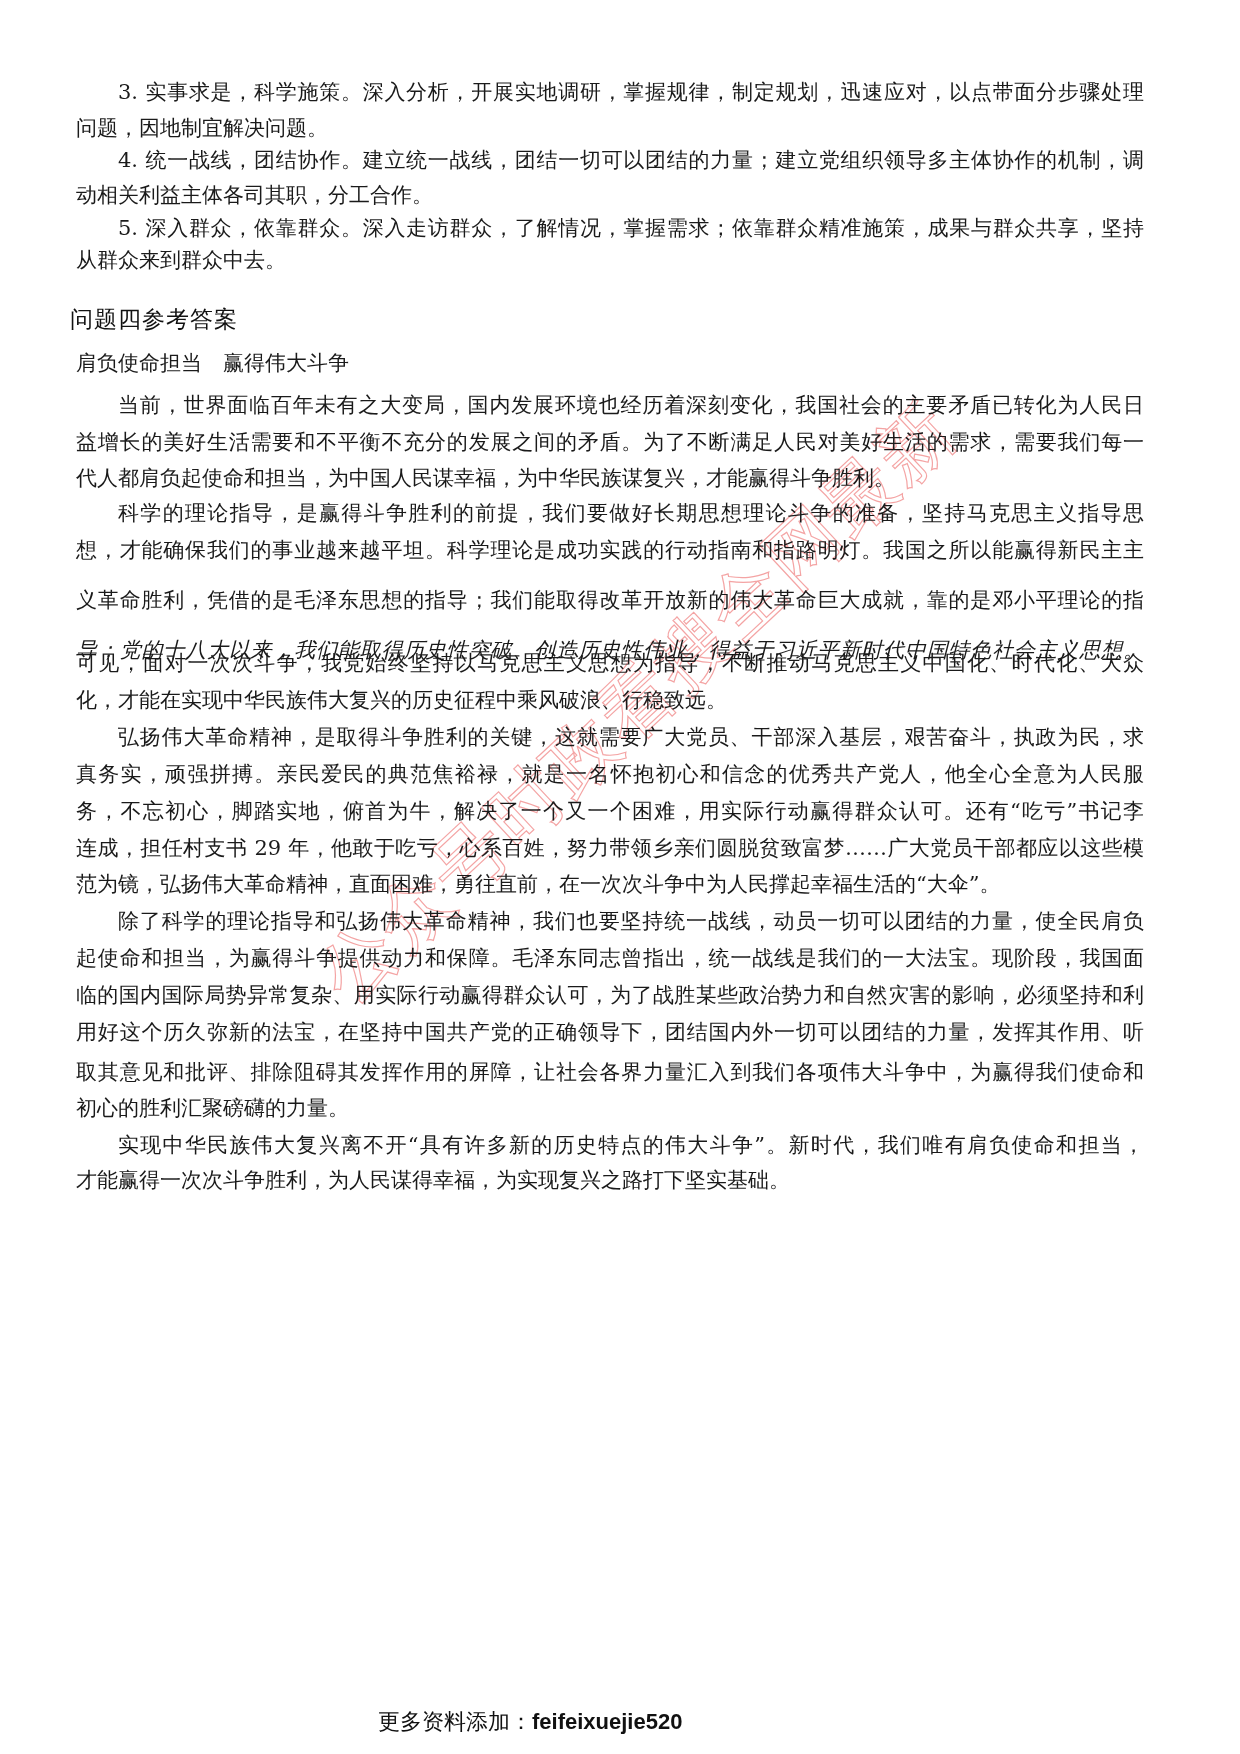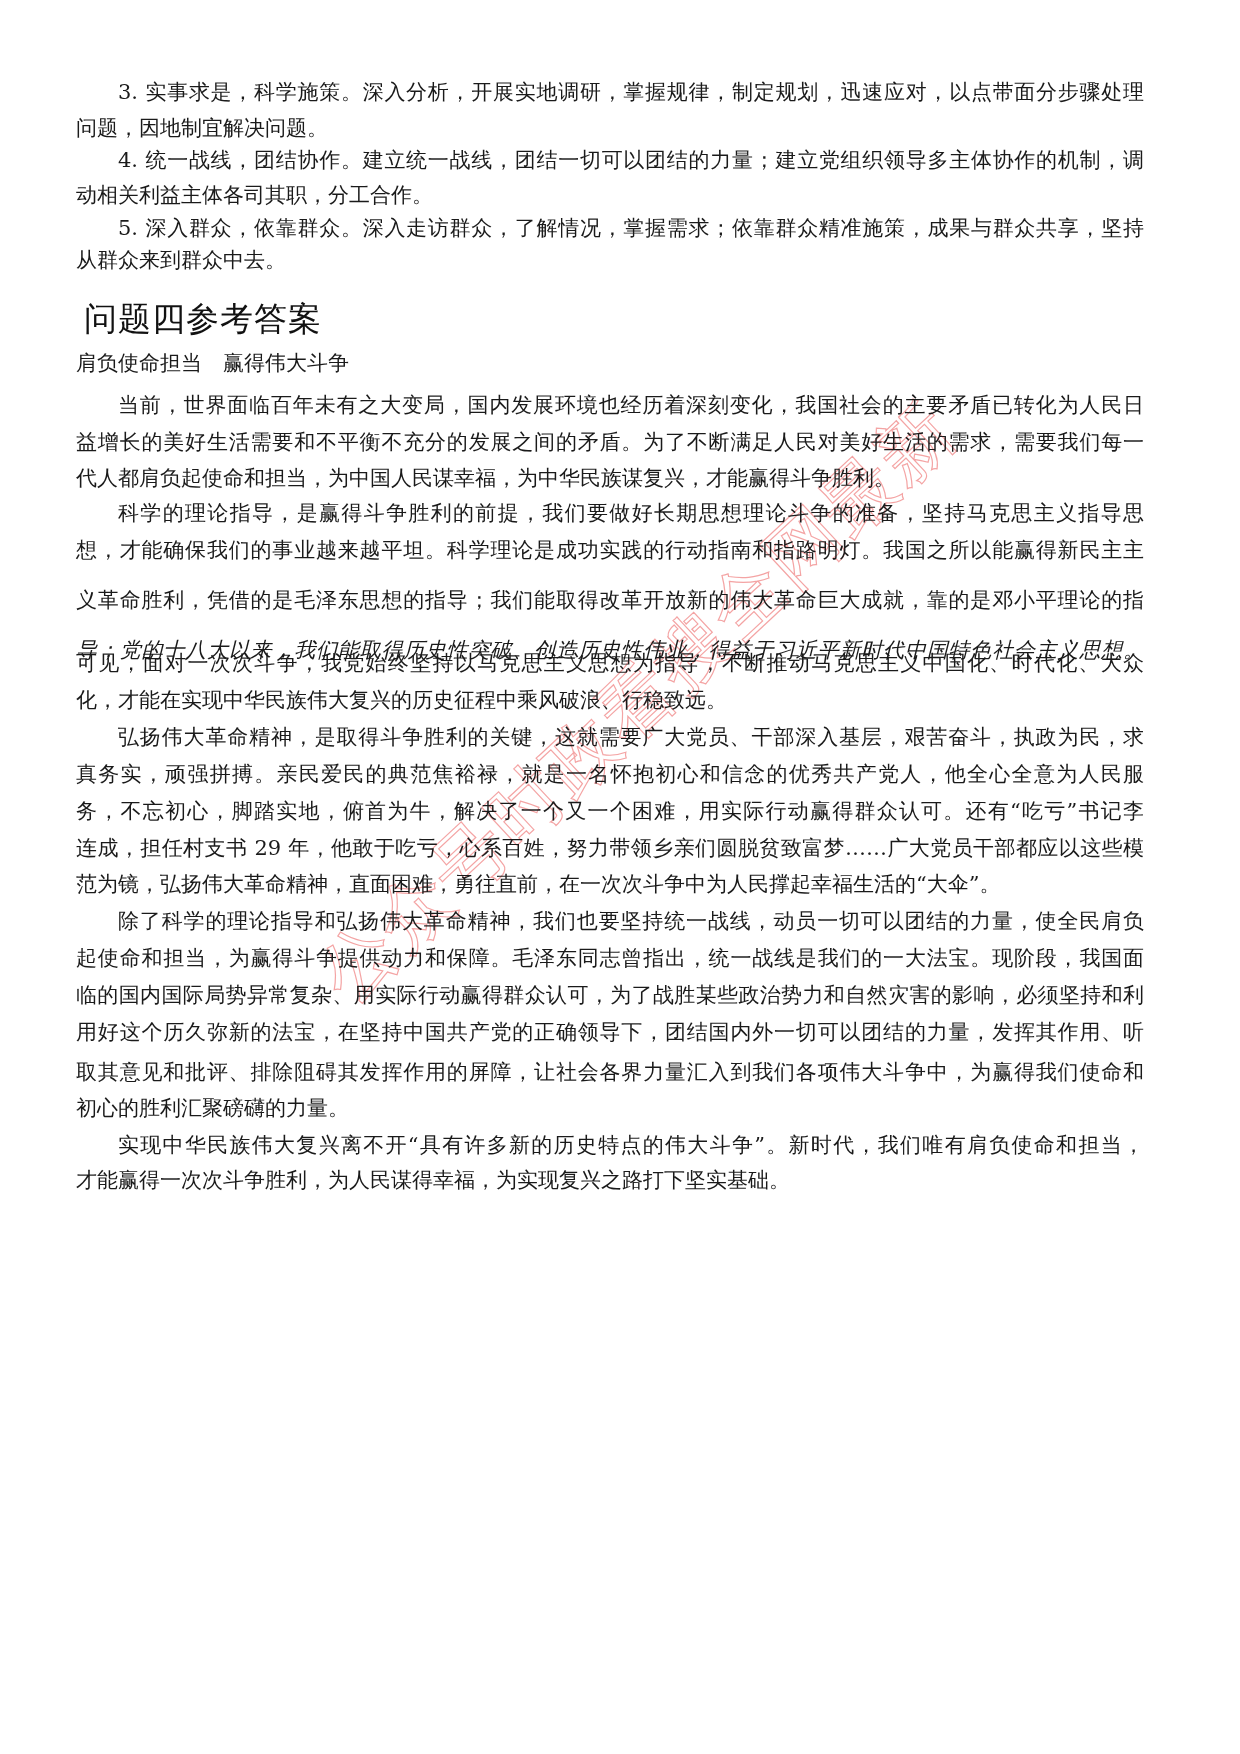--- a/index.html
+++ b/index.html
@@ -3,21 +3,21 @@
 <meta charset="utf-8">
 <style>
   html, body { margin: 0; padding: 0; background: #ffffff; }
   body { width: 1240px; height: 1754px; position: relative; overflow: hidden;
          font-family: "DejaVu Serif", "Liberation Serif", serif; color: #1a1a1a; }
   .page { position: absolute; left: 0; top: 0; width: 1240px; height: 1754px; }
   .line { position: absolute; left: 76px; width: 1068px; font-size: 21px; line-height: 28px;
           white-space: nowrap; overflow: visible; }
   .line.full { text-align: justify; text-align-last: justify; }
   .line.indent { left: 118px; width: 1026px; }
-  .heading { position: absolute; left: 84px; top: 299px; font-size: 33px; line-height: 40px;
+  .heading { position: absolute; left: 70px; top: 299px; font-size: 23px; line-height: 40px;
              font-family: "DejaVu Sans", "Liberation Sans", sans-serif; color: #111; letter-spacing: 1px; }
   .subtitle { position: absolute; left: 76px; top: 349px; font-size: 21px; line-height: 28px; }
   .footer { position: absolute; left: 378px; top: 1707px; font-size: 22px; line-height: 30px; color: #111; white-space: nowrap; }
   .footer .cn { font-family: "DejaVu Serif", "Liberation Serif", serif; }
   .footer .id { font-family: "Liberation Sans", "DejaVu Sans", sans-serif; font-weight: bold; }
   .watermark { position: absolute; left: 210px; top: 640px; width: 900px; font-size: 74px; line-height: 80px;
                color: transparent; -webkit-text-stroke: 1.2px rgba(235, 90, 90, 0.55);
                transform: rotate(-43deg); transform-origin: center; white-space: nowrap;
                font-family: "DejaVu Sans", "Liberation Sans", sans-serif; pointer-events: none; letter-spacing: 2px; }
 </style>
@@ -58,13 +58,16 @@
       <div class="line indent full" style="top: 907px;">除了科学的理论指导和弘扬伟大革命精神，我们也要坚持统一战线，动员一切可以团结的力量，使全民肩负</div>
       <div class="line full" style="top: 944px;">起使命和担当，为赢得斗争提供动力和保障。毛泽东同志曾指出，统一战线是我们的一大法宝。现阶段，我国面</div>
       <div class="line full" style="top: 981px;">临的国内国际局势异常复杂、用实际行动赢得群众认可，为了战胜某些政治势力和自然灾害的影响，必须坚持和利</div>
       <div class="line full" style="top: 1018px;">用好这个历久弥新的法宝，在坚持中国共产党的正确领导下，团结国内外一切可以团结的力量，发挥其作用、听</div>
       <div class="line full" style="top: 1058px;">取其意见和批评、排除阻碍其发挥作用的屏障，让社会各界力量汇入到我们各项伟大斗争中，为赢得我们使命和</div>
       <div class="line" style="top: 1094px;">初心的胜利汇聚磅礴的力量。</div>
       <div class="line indent full" style="top: 1131px;">实现中华民族伟大复兴离不开“具有许多新的历史特点的伟大斗争”。新时代，我们唯有肩负使命和担当，</div>
       <div class="line" style="top: 1166px;">才能赢得一次次斗争胜利，为人民谋得幸福，为实现复兴之路打下坚实基础。</div>
     </div>
 
+  <div class="footer">
+    <span class="cn">更多资料添加：</span><span class="id">feifeixuejie520</span>
+  </div>
 </div>
 
 </body></html>

